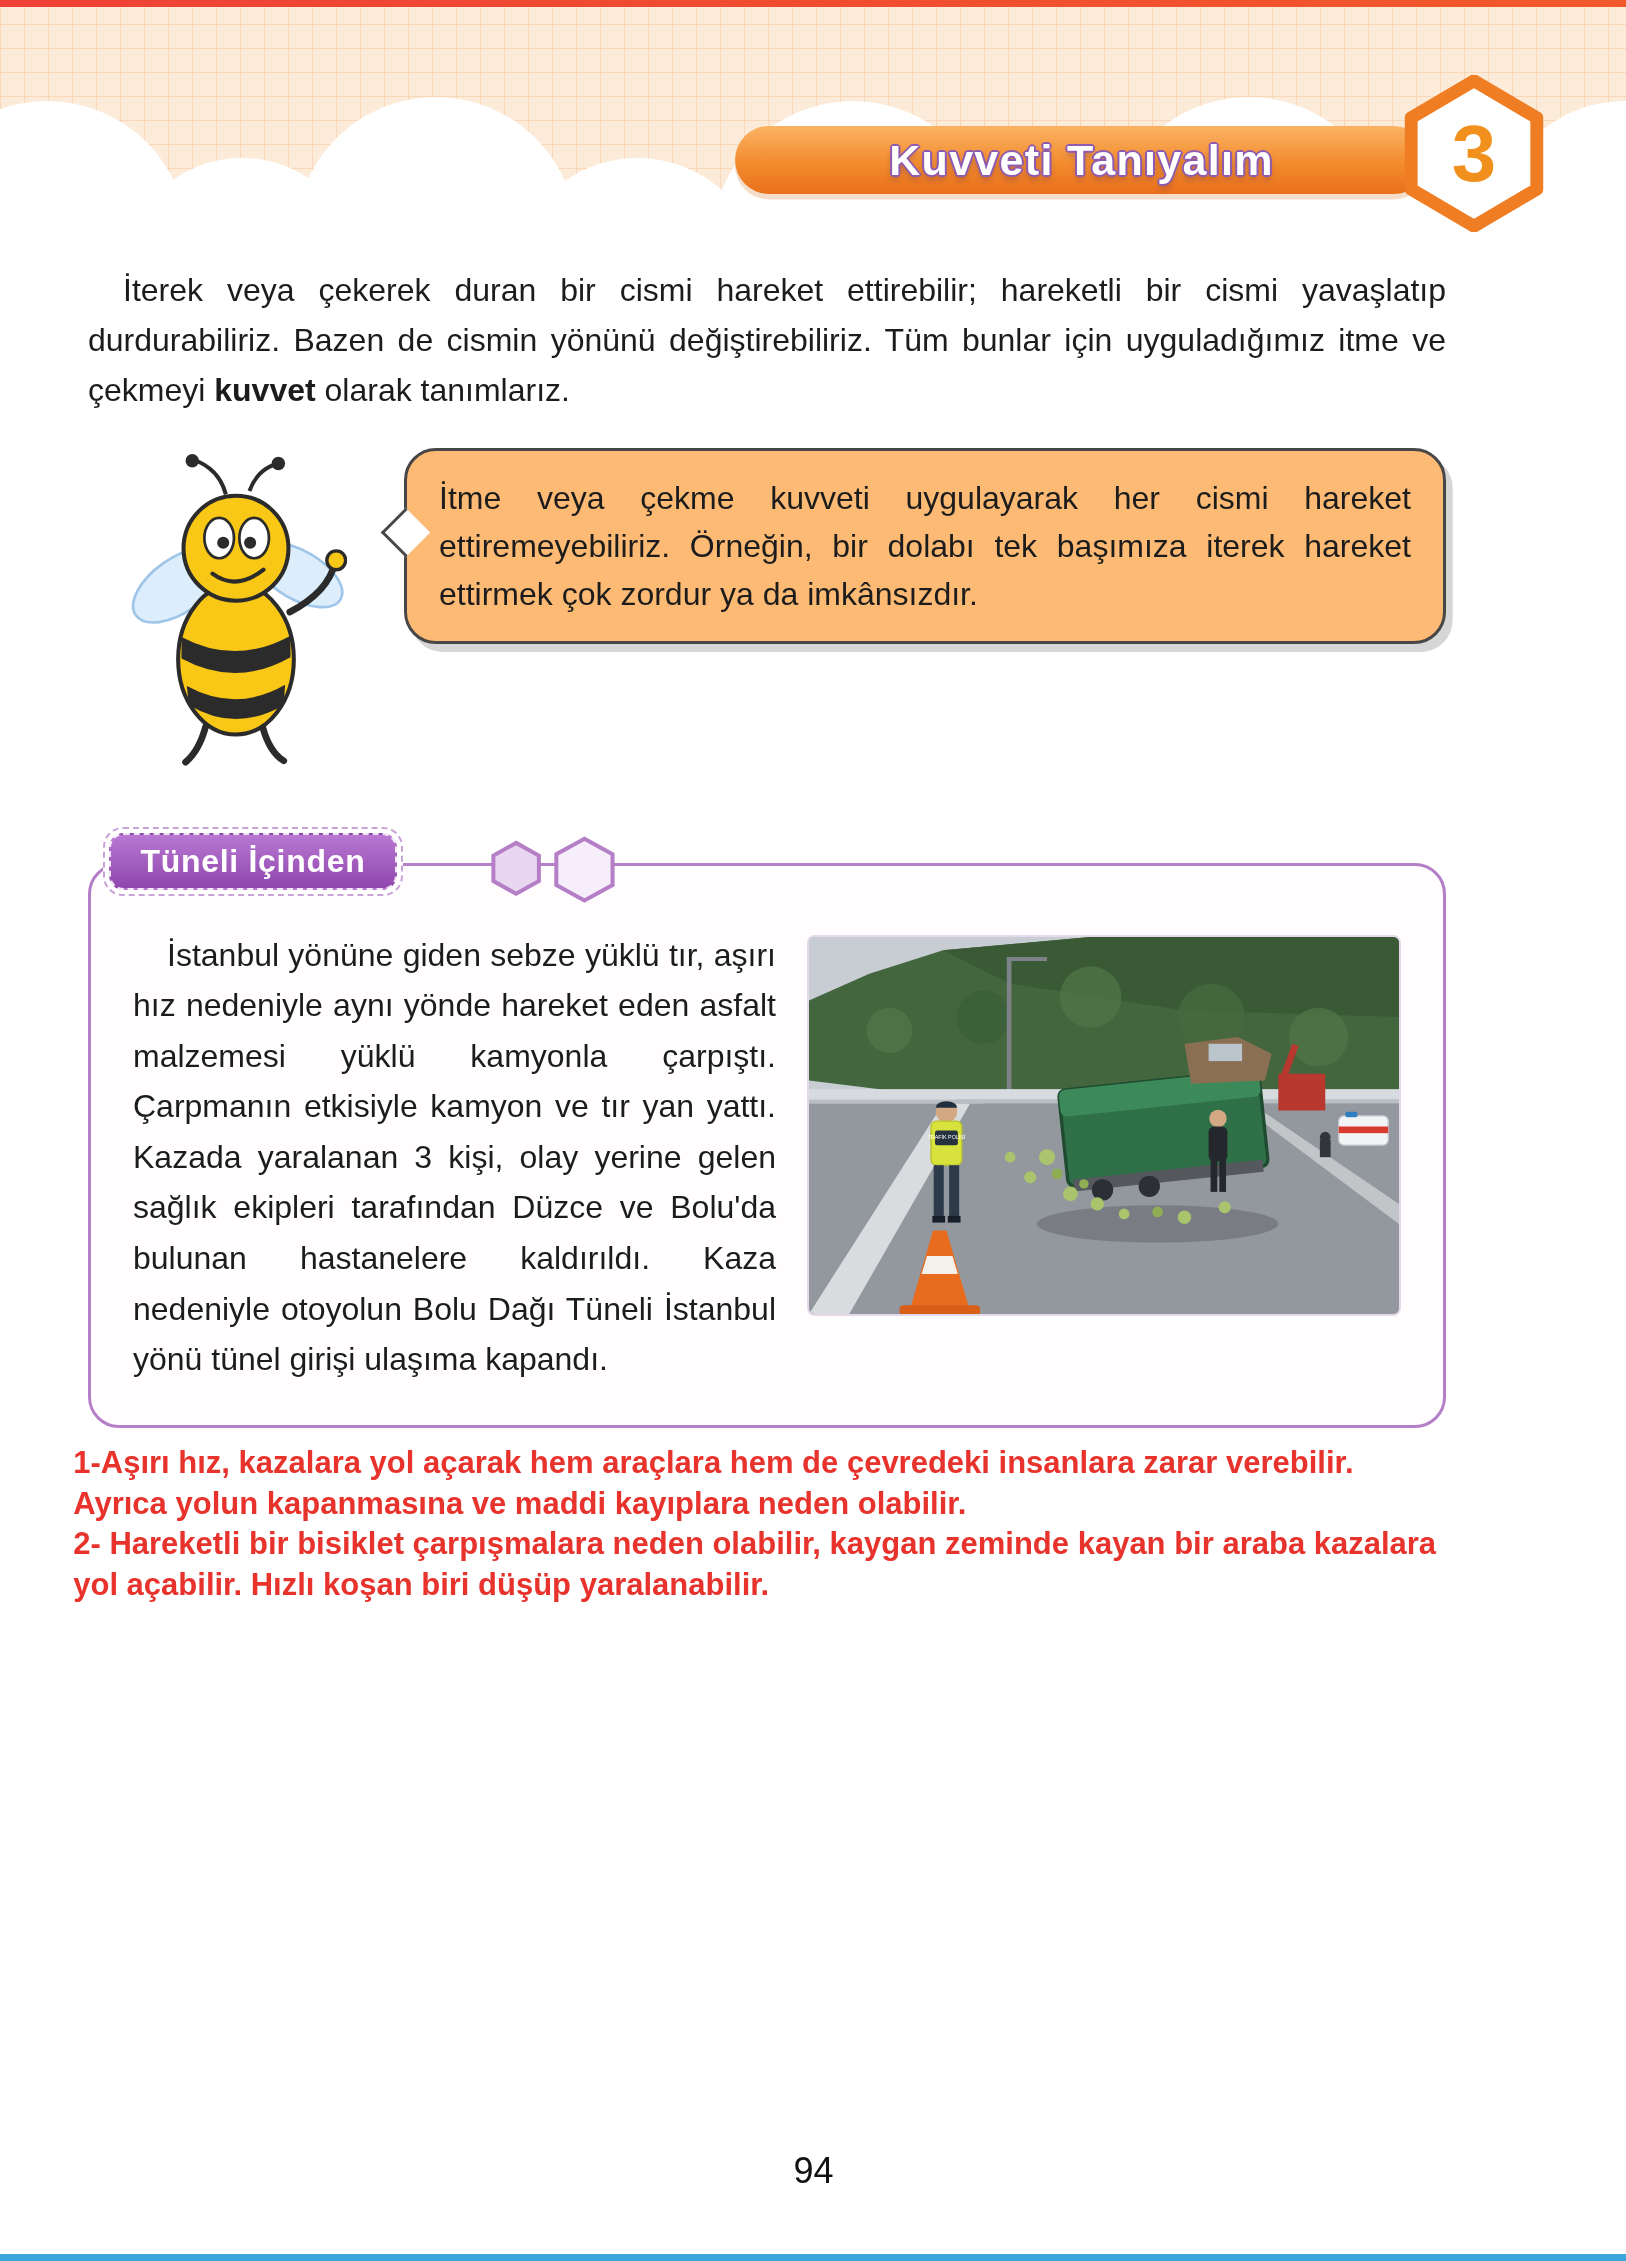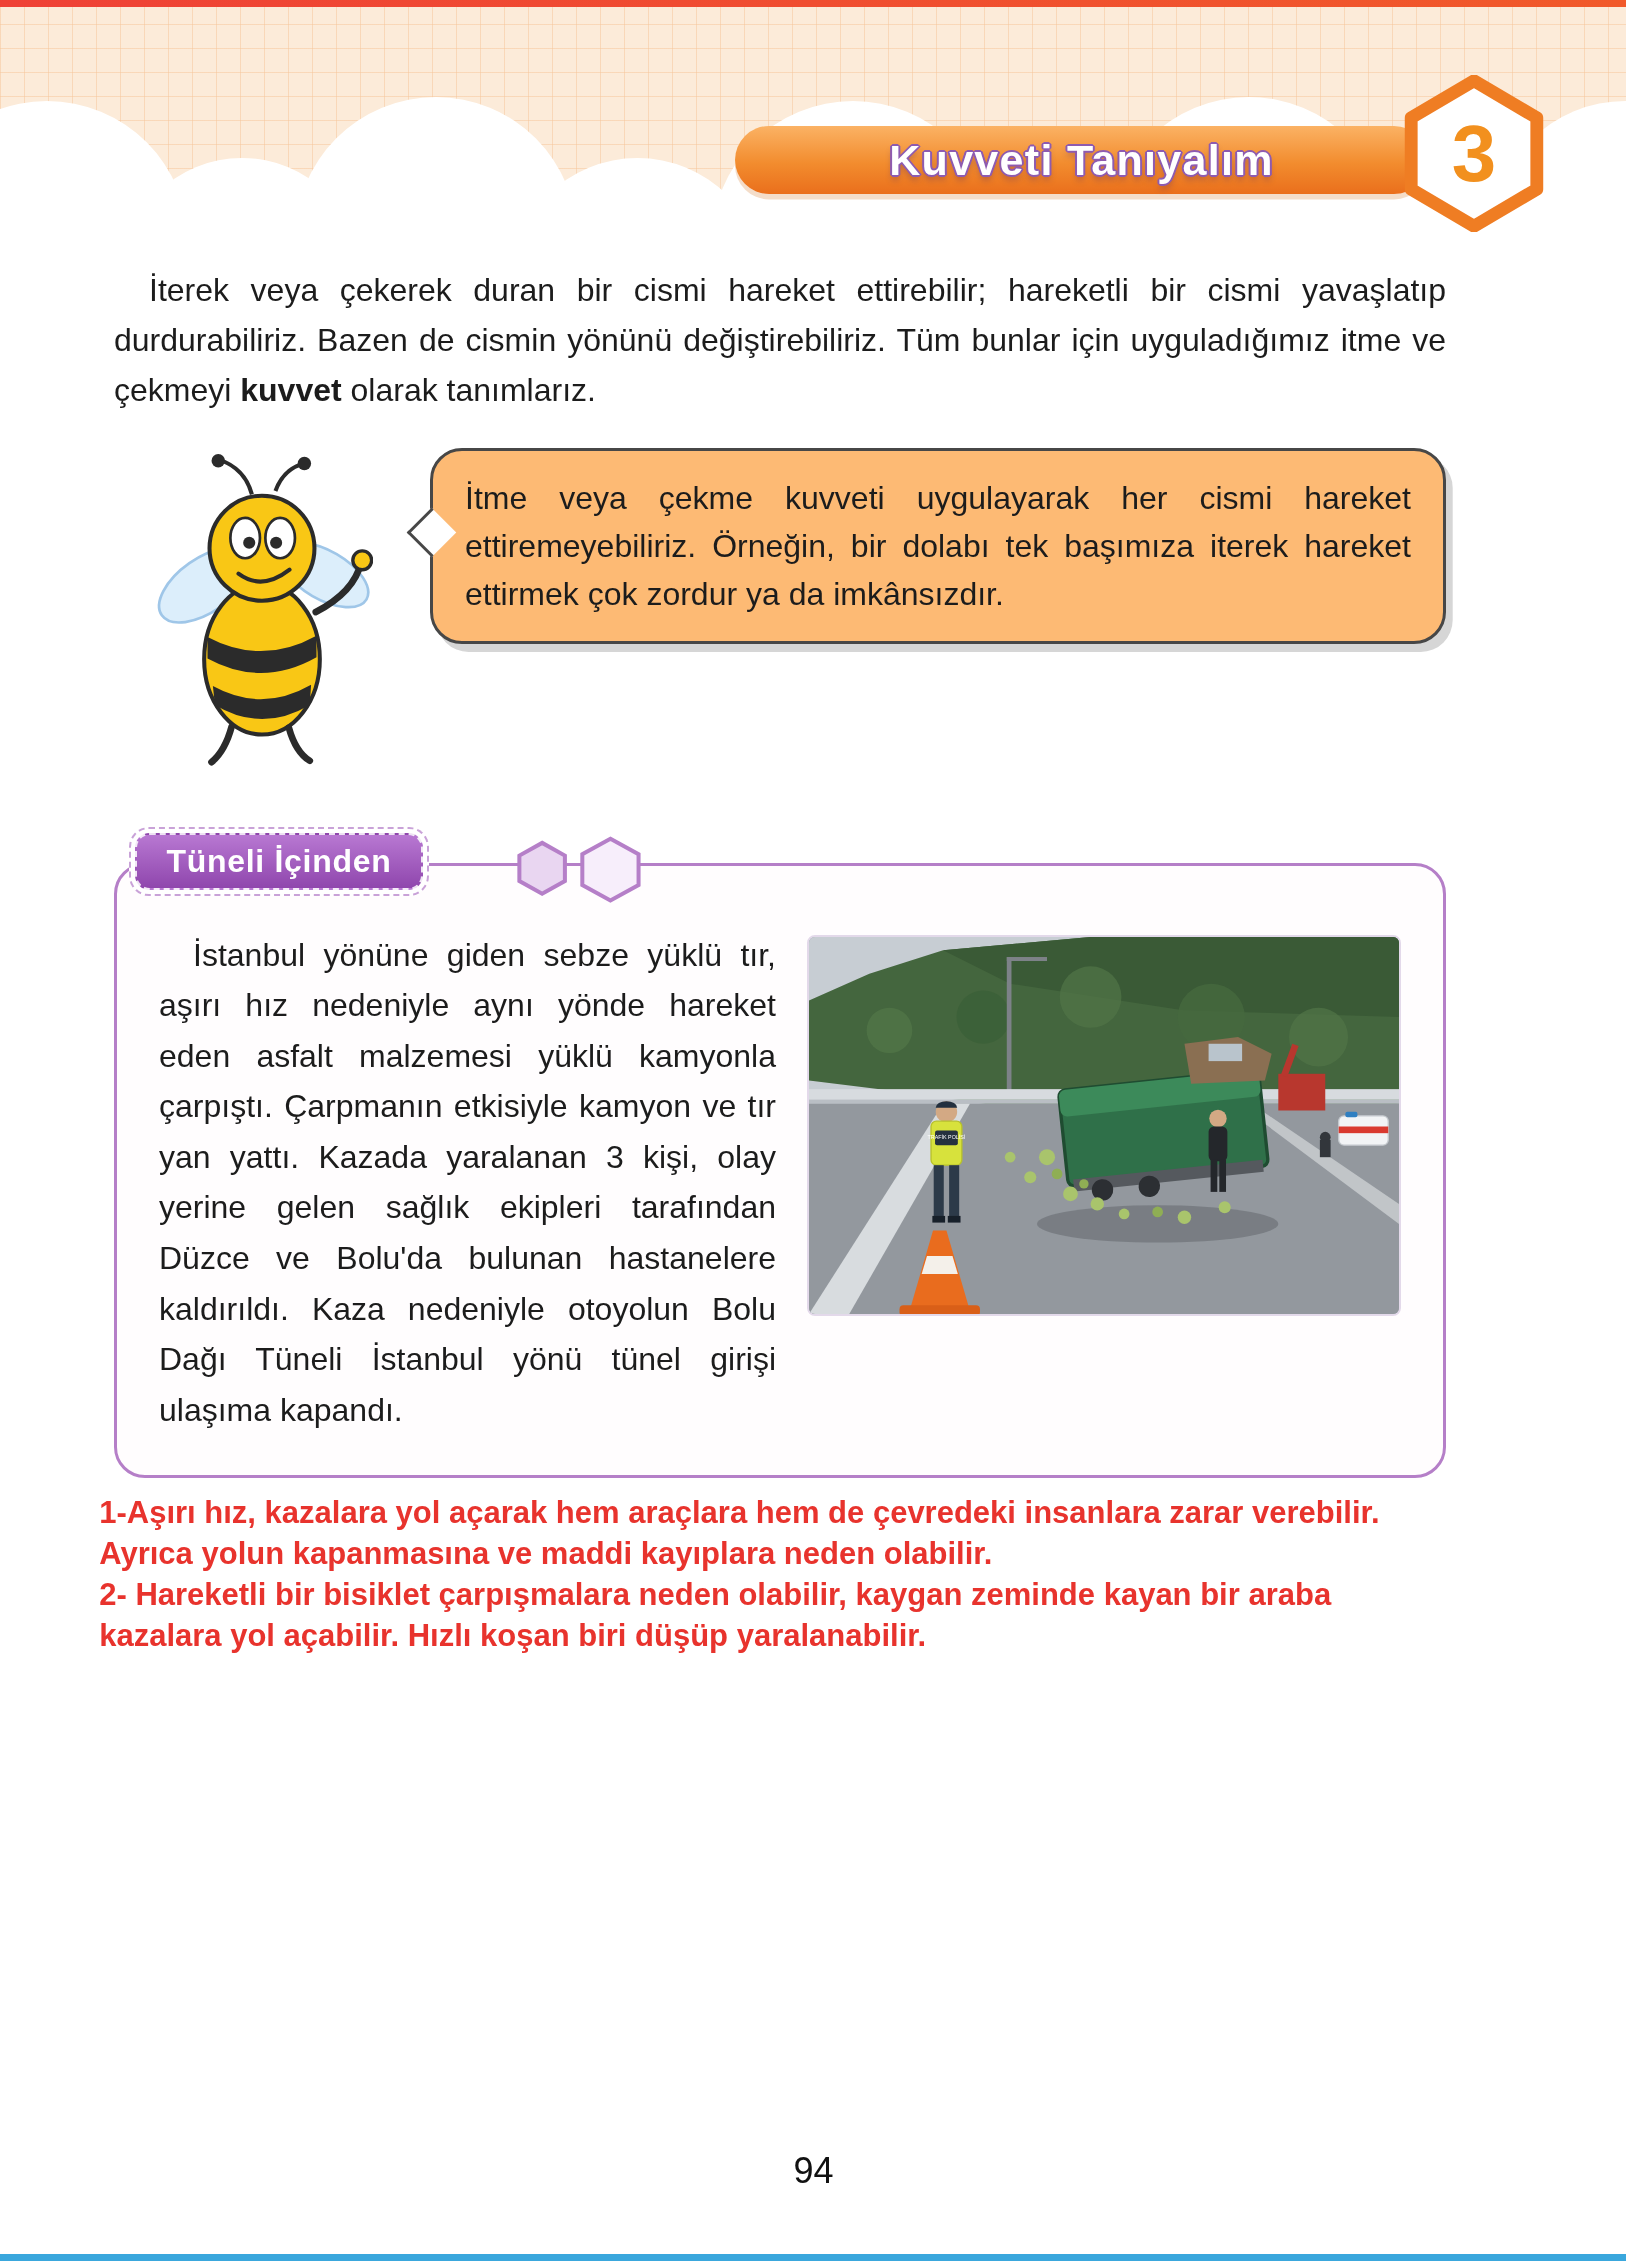--- a/index.html
+++ b/index.html
@@ -21,21 +21,21 @@
     border-radius:40px;
     background:linear-gradient(180deg,#fbb264 0%,#f28c2e 55%,#ea6f1c 100%);
     display:flex; align-items:center; justify-content:center; z-index:2;
     box-shadow:0 5.4px 0 rgba(210,120,40,.25);margin-left:15px; }
   .banner-title { font-size:43px; font-weight:bold; color:#fff; letter-spacing:1.3px;
     text-shadow: 2px 0 0 #8e5bb0, -2px 0 0 #8e5bb0, 0 2px 0 #8e5bb0, 0 -2px 0 #8e5bb0,
       1.3px 1.3px 0 #8e5bb0, -1.3px -1.3px 0 #8e5bb0, 1.3px -1.3px 0 #8e5bb0, -1.3px 1.3px 0 #8e5bb0,
       0 5.4px 6.7px rgba(80,40,100,.35); }
   .badge { position:absolute; left:1402px; top:75px; width:144px; height:157px; z-index:3; }
   
-  .content { position:relative; z-index:2; padding:247px 181px 0 114px; }
+  .content { position:relative; z-index:2; padding:247px 181px 0 88px; }
   .intro { margin:19px 0 0; font-size:32px; line-height:1.56; text-align:justify; text-indent:35px; }
   .bold { font-weight:bold; }
   .bee-row { position:relative; margin-top:32px; min-height:336px; }
   .bee { position:absolute; left:37px; top:6.7px; width:222px; height:316px; }
   .bubble { position:relative; margin-left:316px; margin-top:27px; background:#fdba74;
     border:3.4px solid #474747; border-radius:32px; padding:23px 32px;
     box-shadow:6.7px 8px 0 #d6d6d6; font-size:32px; line-height:1.5; text-align:justify; }
   .bubble::before { content:""; position:absolute; left:-19px; top:64px; width:32px; height:32px;
     background:#fff; border-left:3.4px solid #474747; border-bottom:3.4px solid #474747;
     transform:rotate(45deg); }

